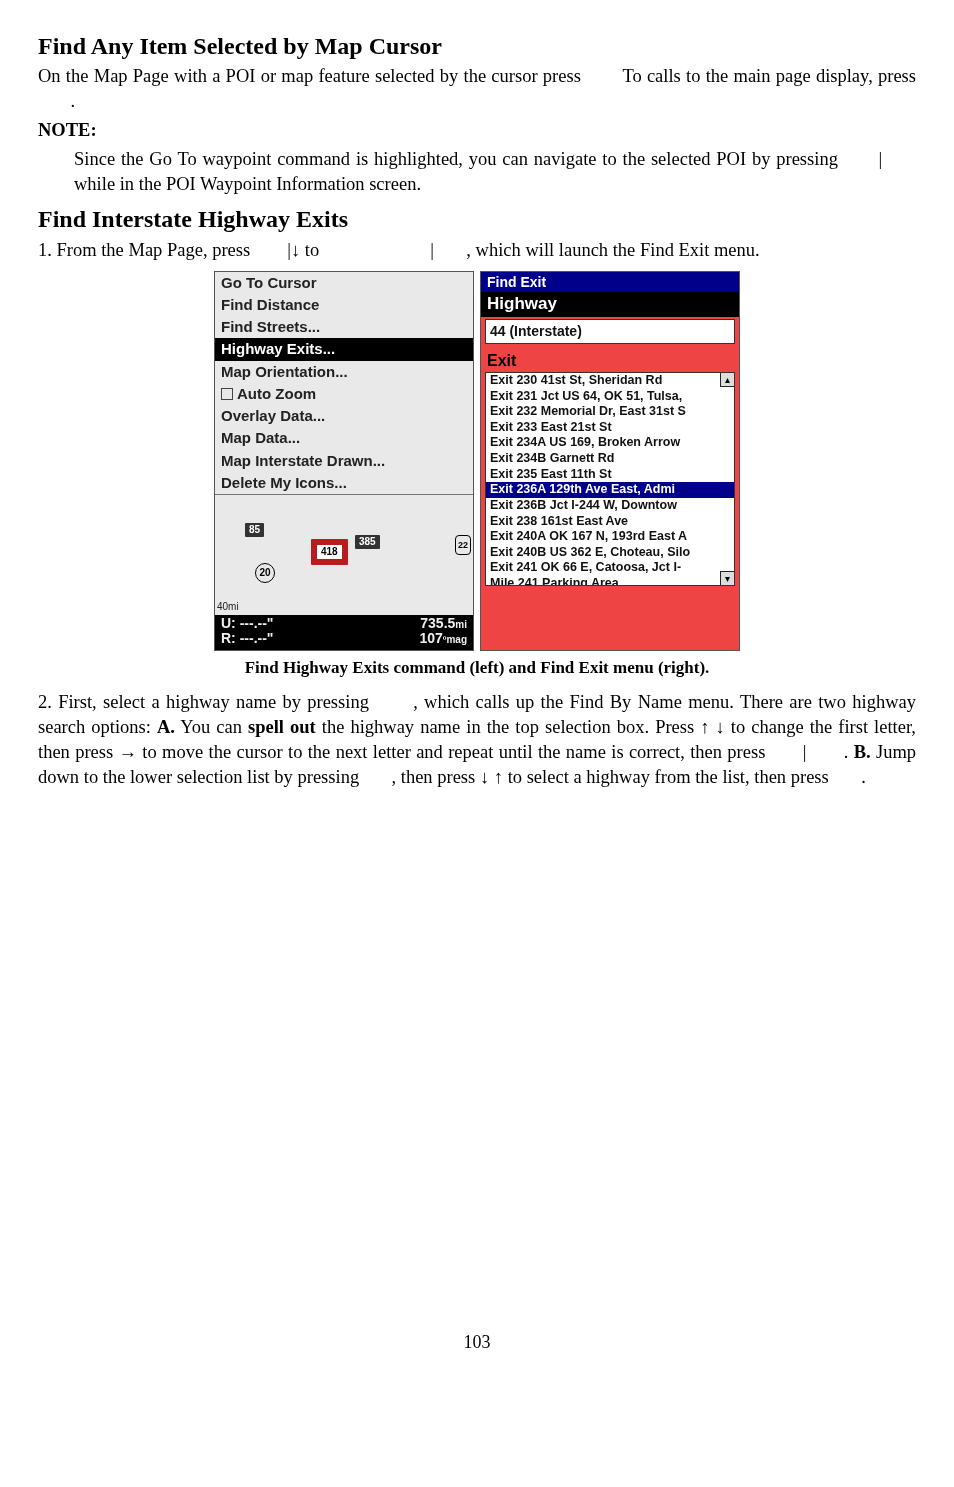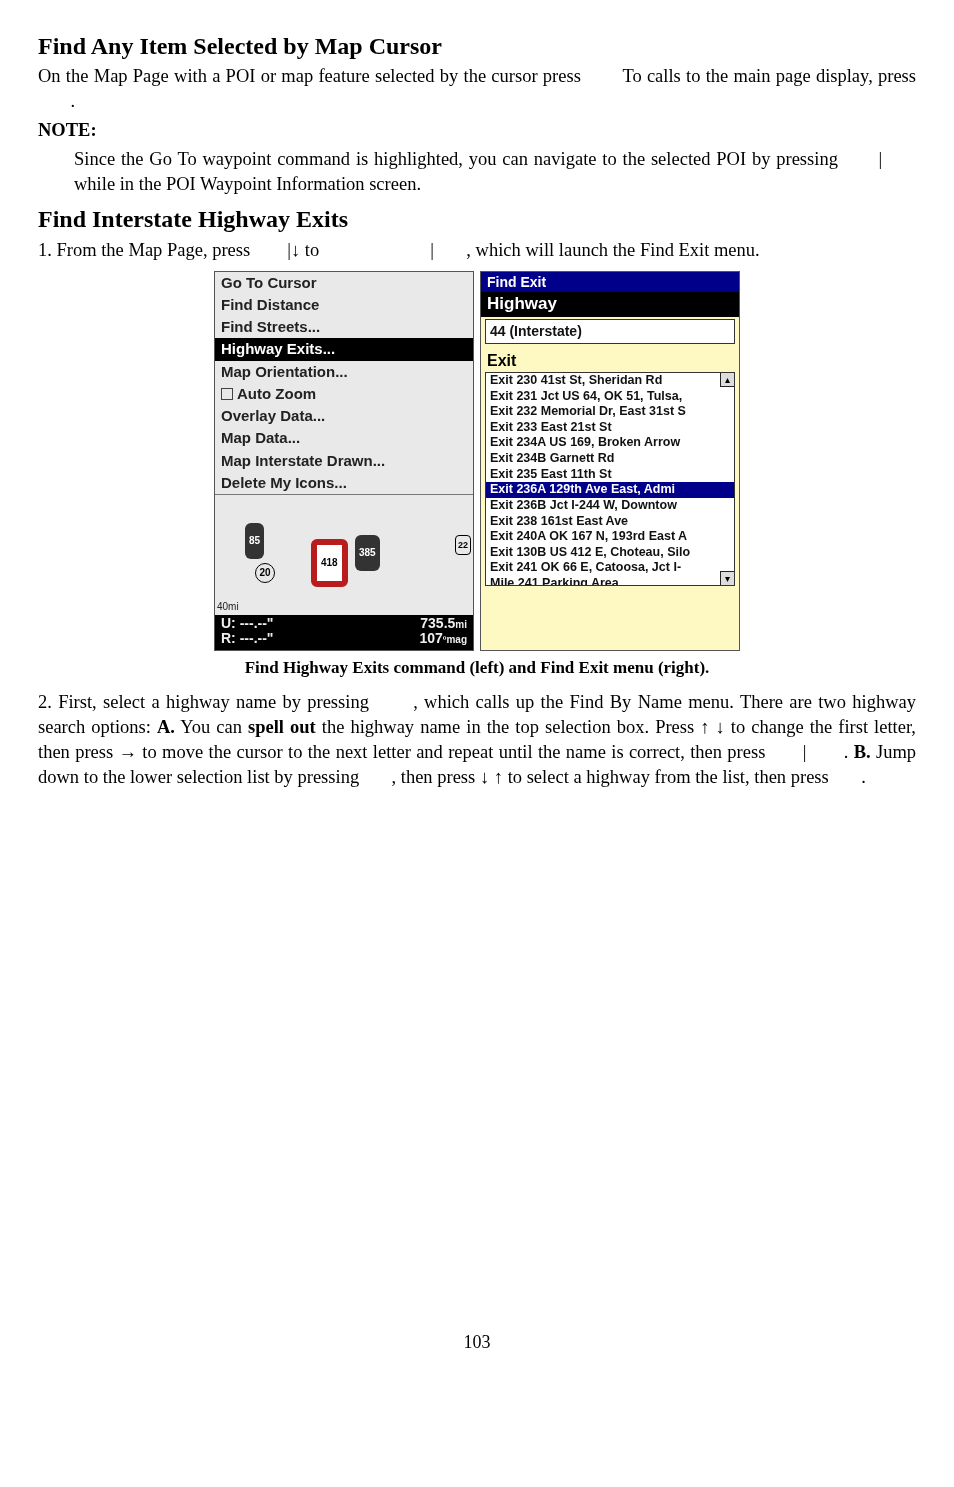--- a/index.html
+++ b/index.html
@@ -26,21 +26,21 @@
     margin: 8px 0 6px 0;
     text-align: center;
   }
   .figure-inner {
     display: inline-flex;
     gap: 6px;
     vertical-align: top;
   }
   .device-panel {
     width: 260px;
-    background: #fef9c3;
+    background: #ef4444;
     border: 1px solid #555;
     box-sizing: border-box;
     font-family: Arial, Helvetica, sans-serif;
     text-align: left;
   }
   .menu-list {
     padding: 0;
     margin: 0;
     background: #e9e9e9;
     font-size: 15px;
@@ -68,22 +68,22 @@
     height: 120px;
     background: #e9e9e9;
     border-top: 1px solid #777;
   }
   .map-shield {
     position: absolute;
     font-size: 10px;
     font-weight: bold;
     color: #fff;
     background: #333;
-    border-radius: 6px;
-    padding: 11px 4px;
+    border-radius: 1px;
+    padding: 0 4px;
   }
   .map-shield.white {
     color: #000;
     background: #fff;
     border: 6px solid #b91c1c;
   }
   .map-circle {
     position: absolute;
     width: 18px; height: 18px;
     border: 1px solid #000;
@@ -275,21 +275,21 @@
         <div class="exit-row">Exit 231 Jct US 64, OK 51, Tulsa,</div>
         <div class="exit-row">Exit 232 Memorial Dr, East 31st S</div>
         <div class="exit-row">Exit 233 East 21st St</div>
         <div class="exit-row">Exit 234A US 169, Broken Arrow</div>
         <div class="exit-row">Exit 234B Garnett Rd</div>
         <div class="exit-row">Exit 235 East 11th St</div>
         <div class="exit-row selected">Exit 236A 129th Ave East, Admi</div>
         <div class="exit-row">Exit 236B Jct I-244 W, Downtow</div>
         <div class="exit-row">Exit 238 161st East Ave</div>
         <div class="exit-row">Exit 240A OK 167 N, 193rd East A</div>
-        <div class="exit-row">Exit 130B US 412 E, Choteau, Silo</div>
+        <div class="exit-row">Exit 240B US 362 E, Choteau, Silo</div>
         <div class="exit-row">Exit 241 OK 66 E, Catoosa, Jct I-</div>
         <div class="exit-row">Mile 241 Parking Area</div>
 
         <div class="scroll-btn scroll-down">
             <span class="scroll-arrow">▾</span>
           </div>
       </div>
     </div>
   </div>
   <div class="caption">Find Highway Exits command (left) and Find Exit menu (right).</div>

